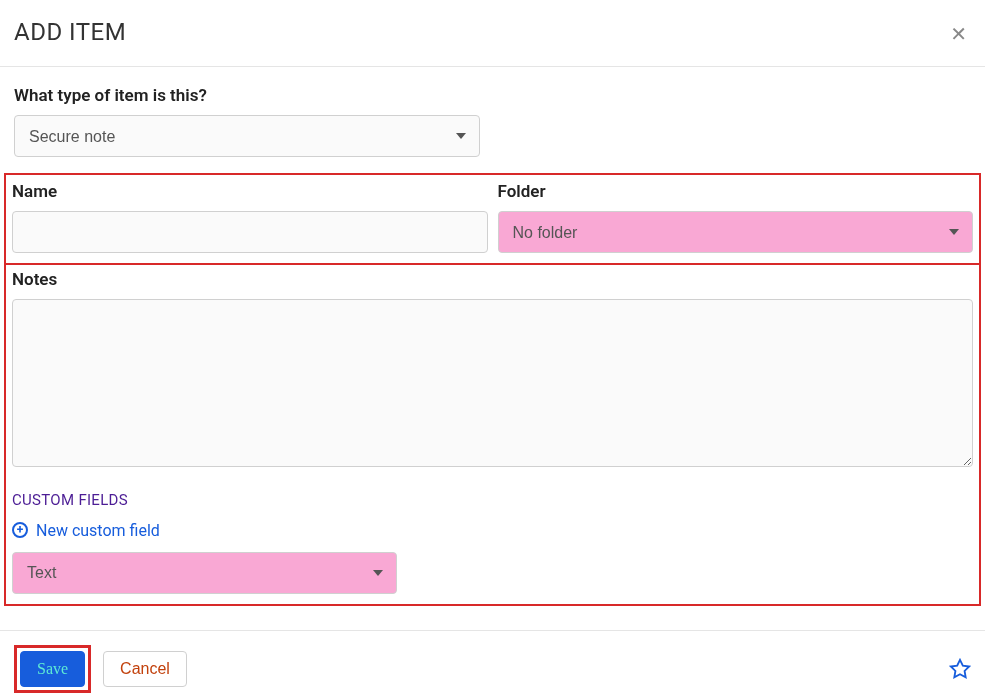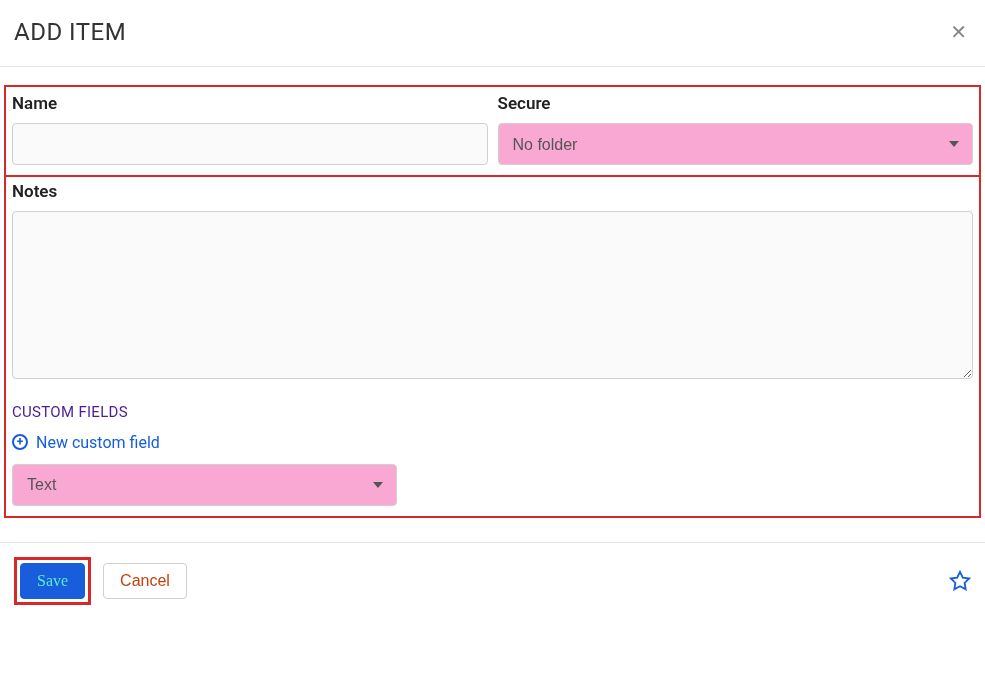--- a/index.html
+++ b/index.html
@@ -10,21 +10,21 @@
     body {
       font-family: -apple-system, BlinkMacSystemFont, "Segoe UI", Roboto, "Helvetica Neue", Arial, sans-serif;
       width: 985px;
       height: 698px;
       background: #fff;
       position: relative;
     }
     .header {
       display: flex;
       justify-content: space-between;
-      align-items: center;
+      align-items: flex-end;
       padding: 18px 14px 20px 14px;
       border-bottom: 1px solid #e5e5e5;
     }
     .header h1 {
       font-size: 24px;
       font-weight: 400;
       color: #333;
       letter-spacing: 0.5px;
     }
     .close-btn {
@@ -240,29 +240,37 @@
 </head>
 <body>
 
 <div class="header">
   <h1>ADD ITEM</h1>
   <button class="close-btn">✕</button>
 </div>
 
 <div class="content">
 
+  <div class="section">
+    <label class="label">What type of item is this?</label>
+    <div class="select-wrapper">
+      <select class="type-select">
+        <option>Secure note</option>
+      </select>
+    </div>
+  </div>
 
   <div class="highlight-box box1">
     <div class="two-col">
       <div class="col">
         <label class="label">Name</label>
         <input class="text-input" type="text" value="" style="">
       </div>
       <div class="col">
-        <label class="label">Secure</label>
+        <label class="label">Folder</label>
         <div class="folder-wrapper">
           <select class="folder-select">
             <option>No folder</option>
           </select>
         </div>
       </div>
     </div>
   </div>
 
   <div class="highlight-box box2">

